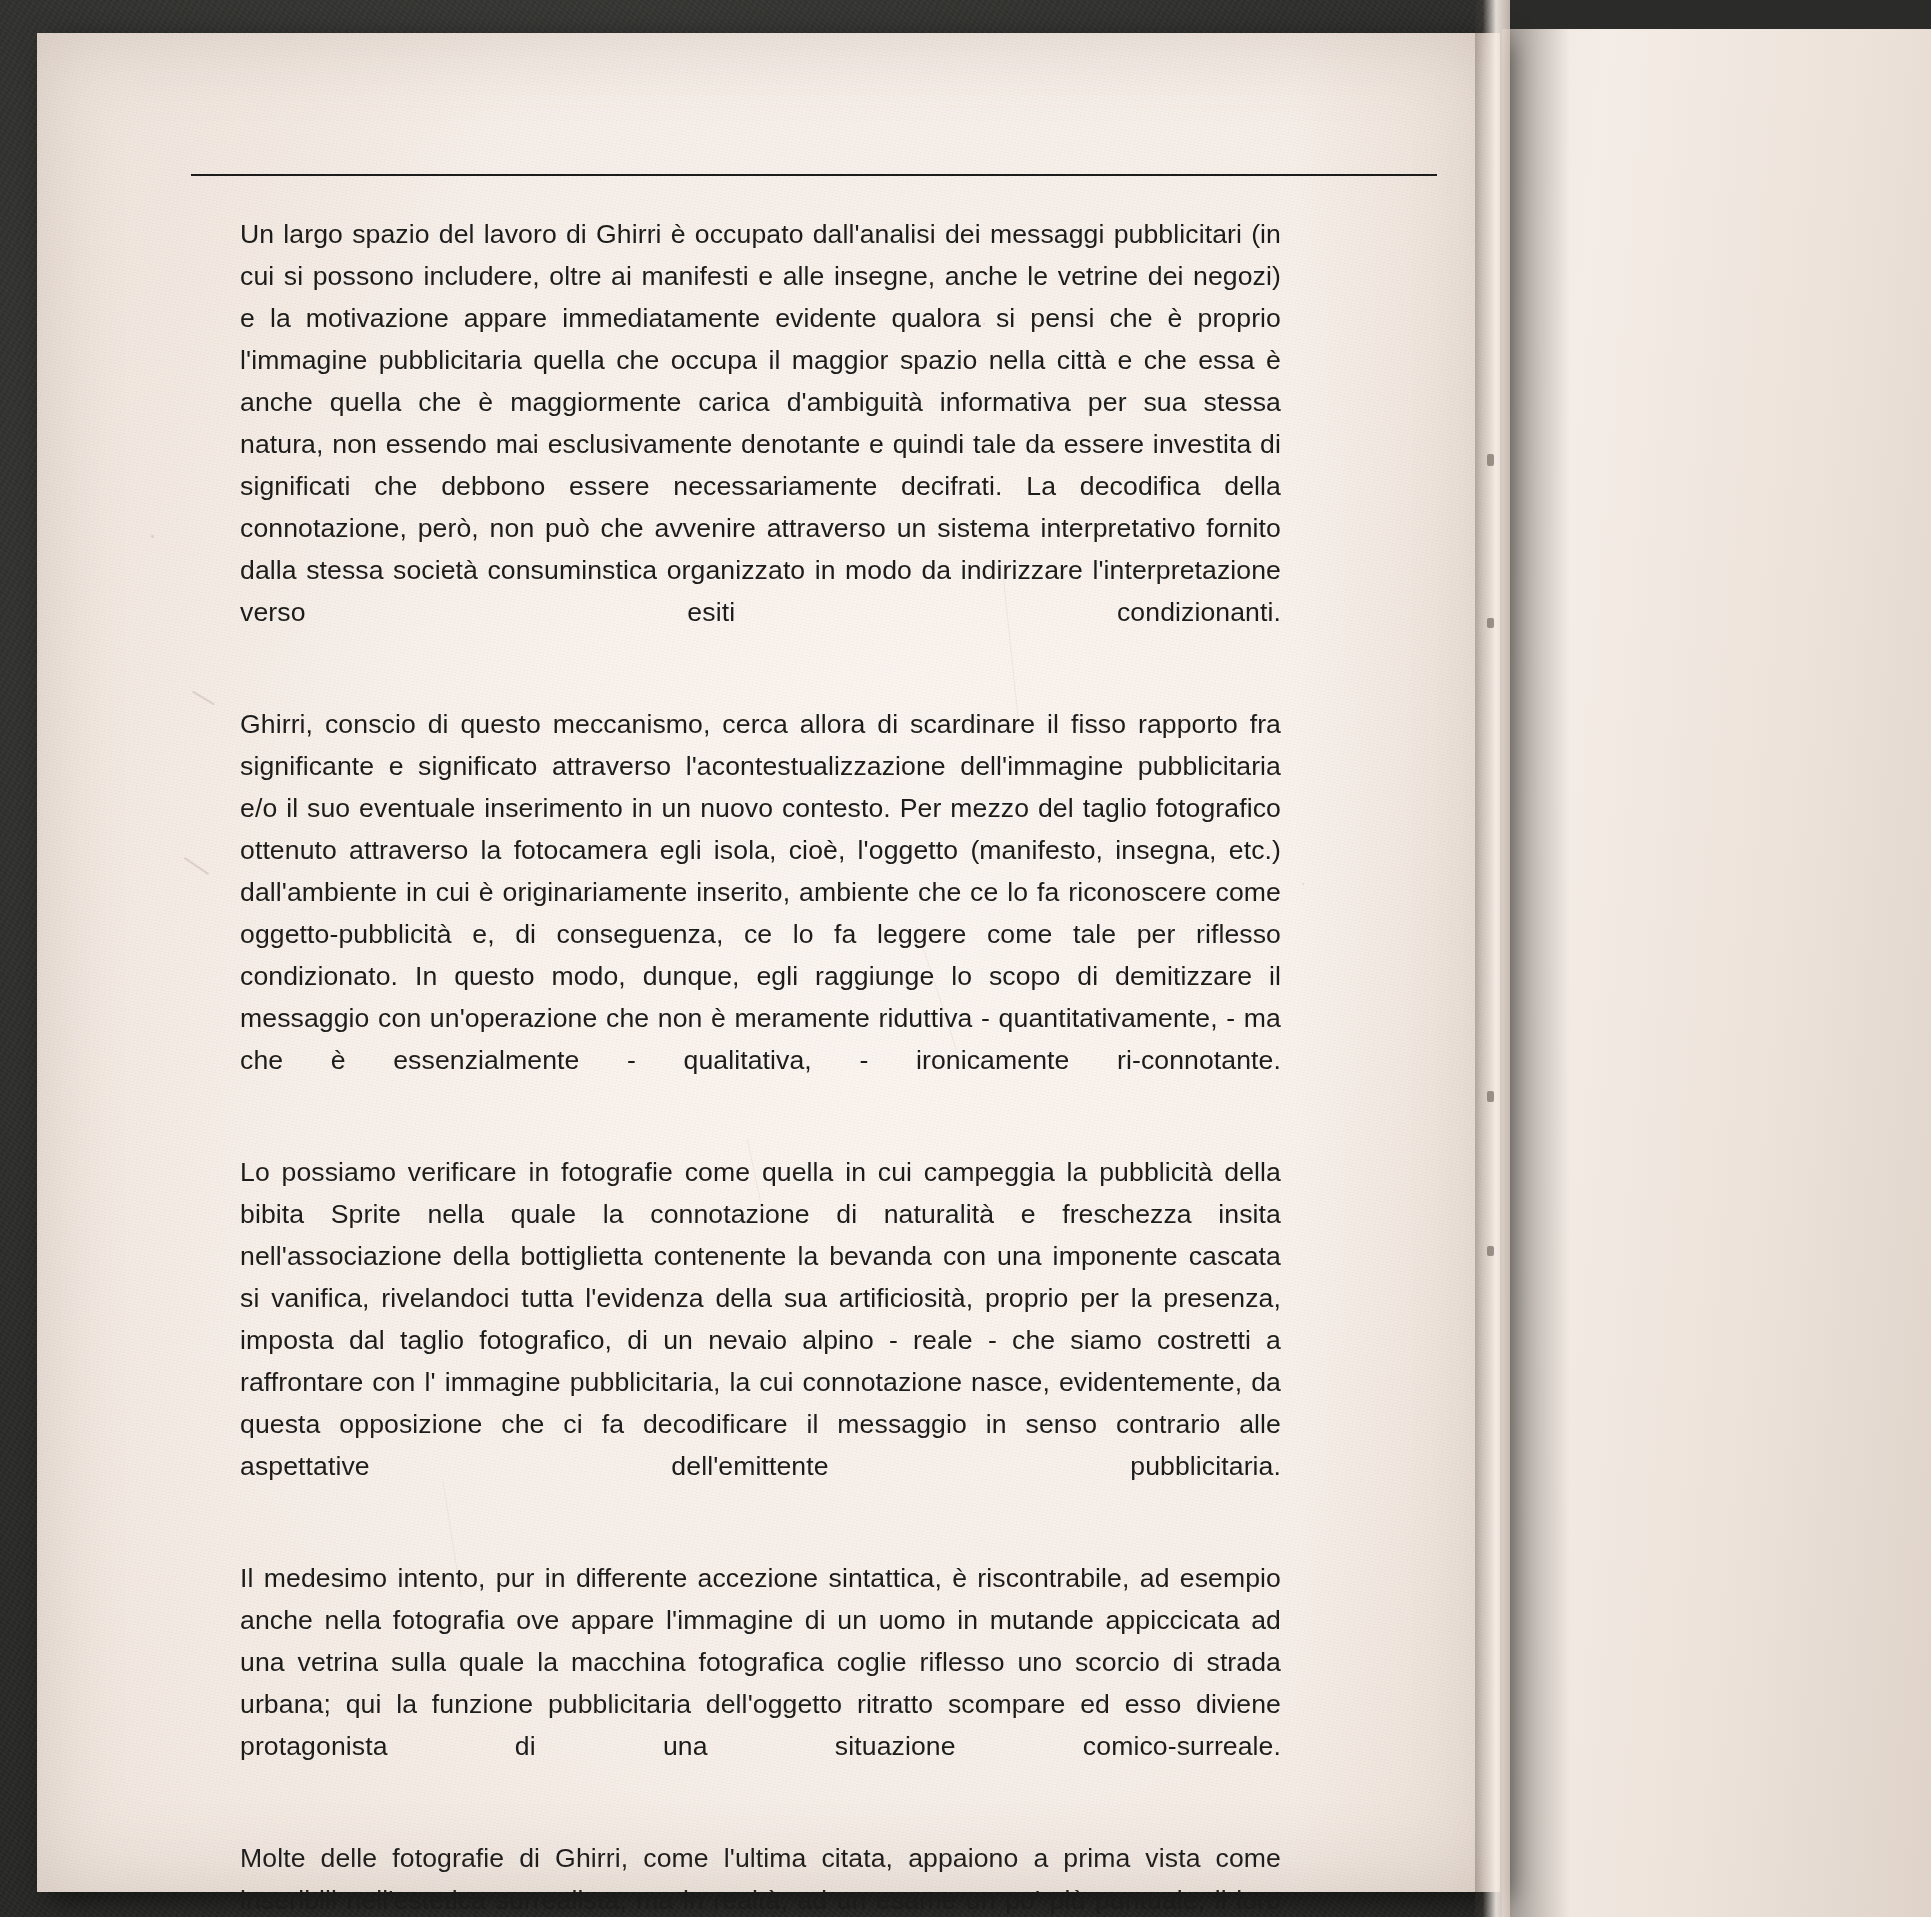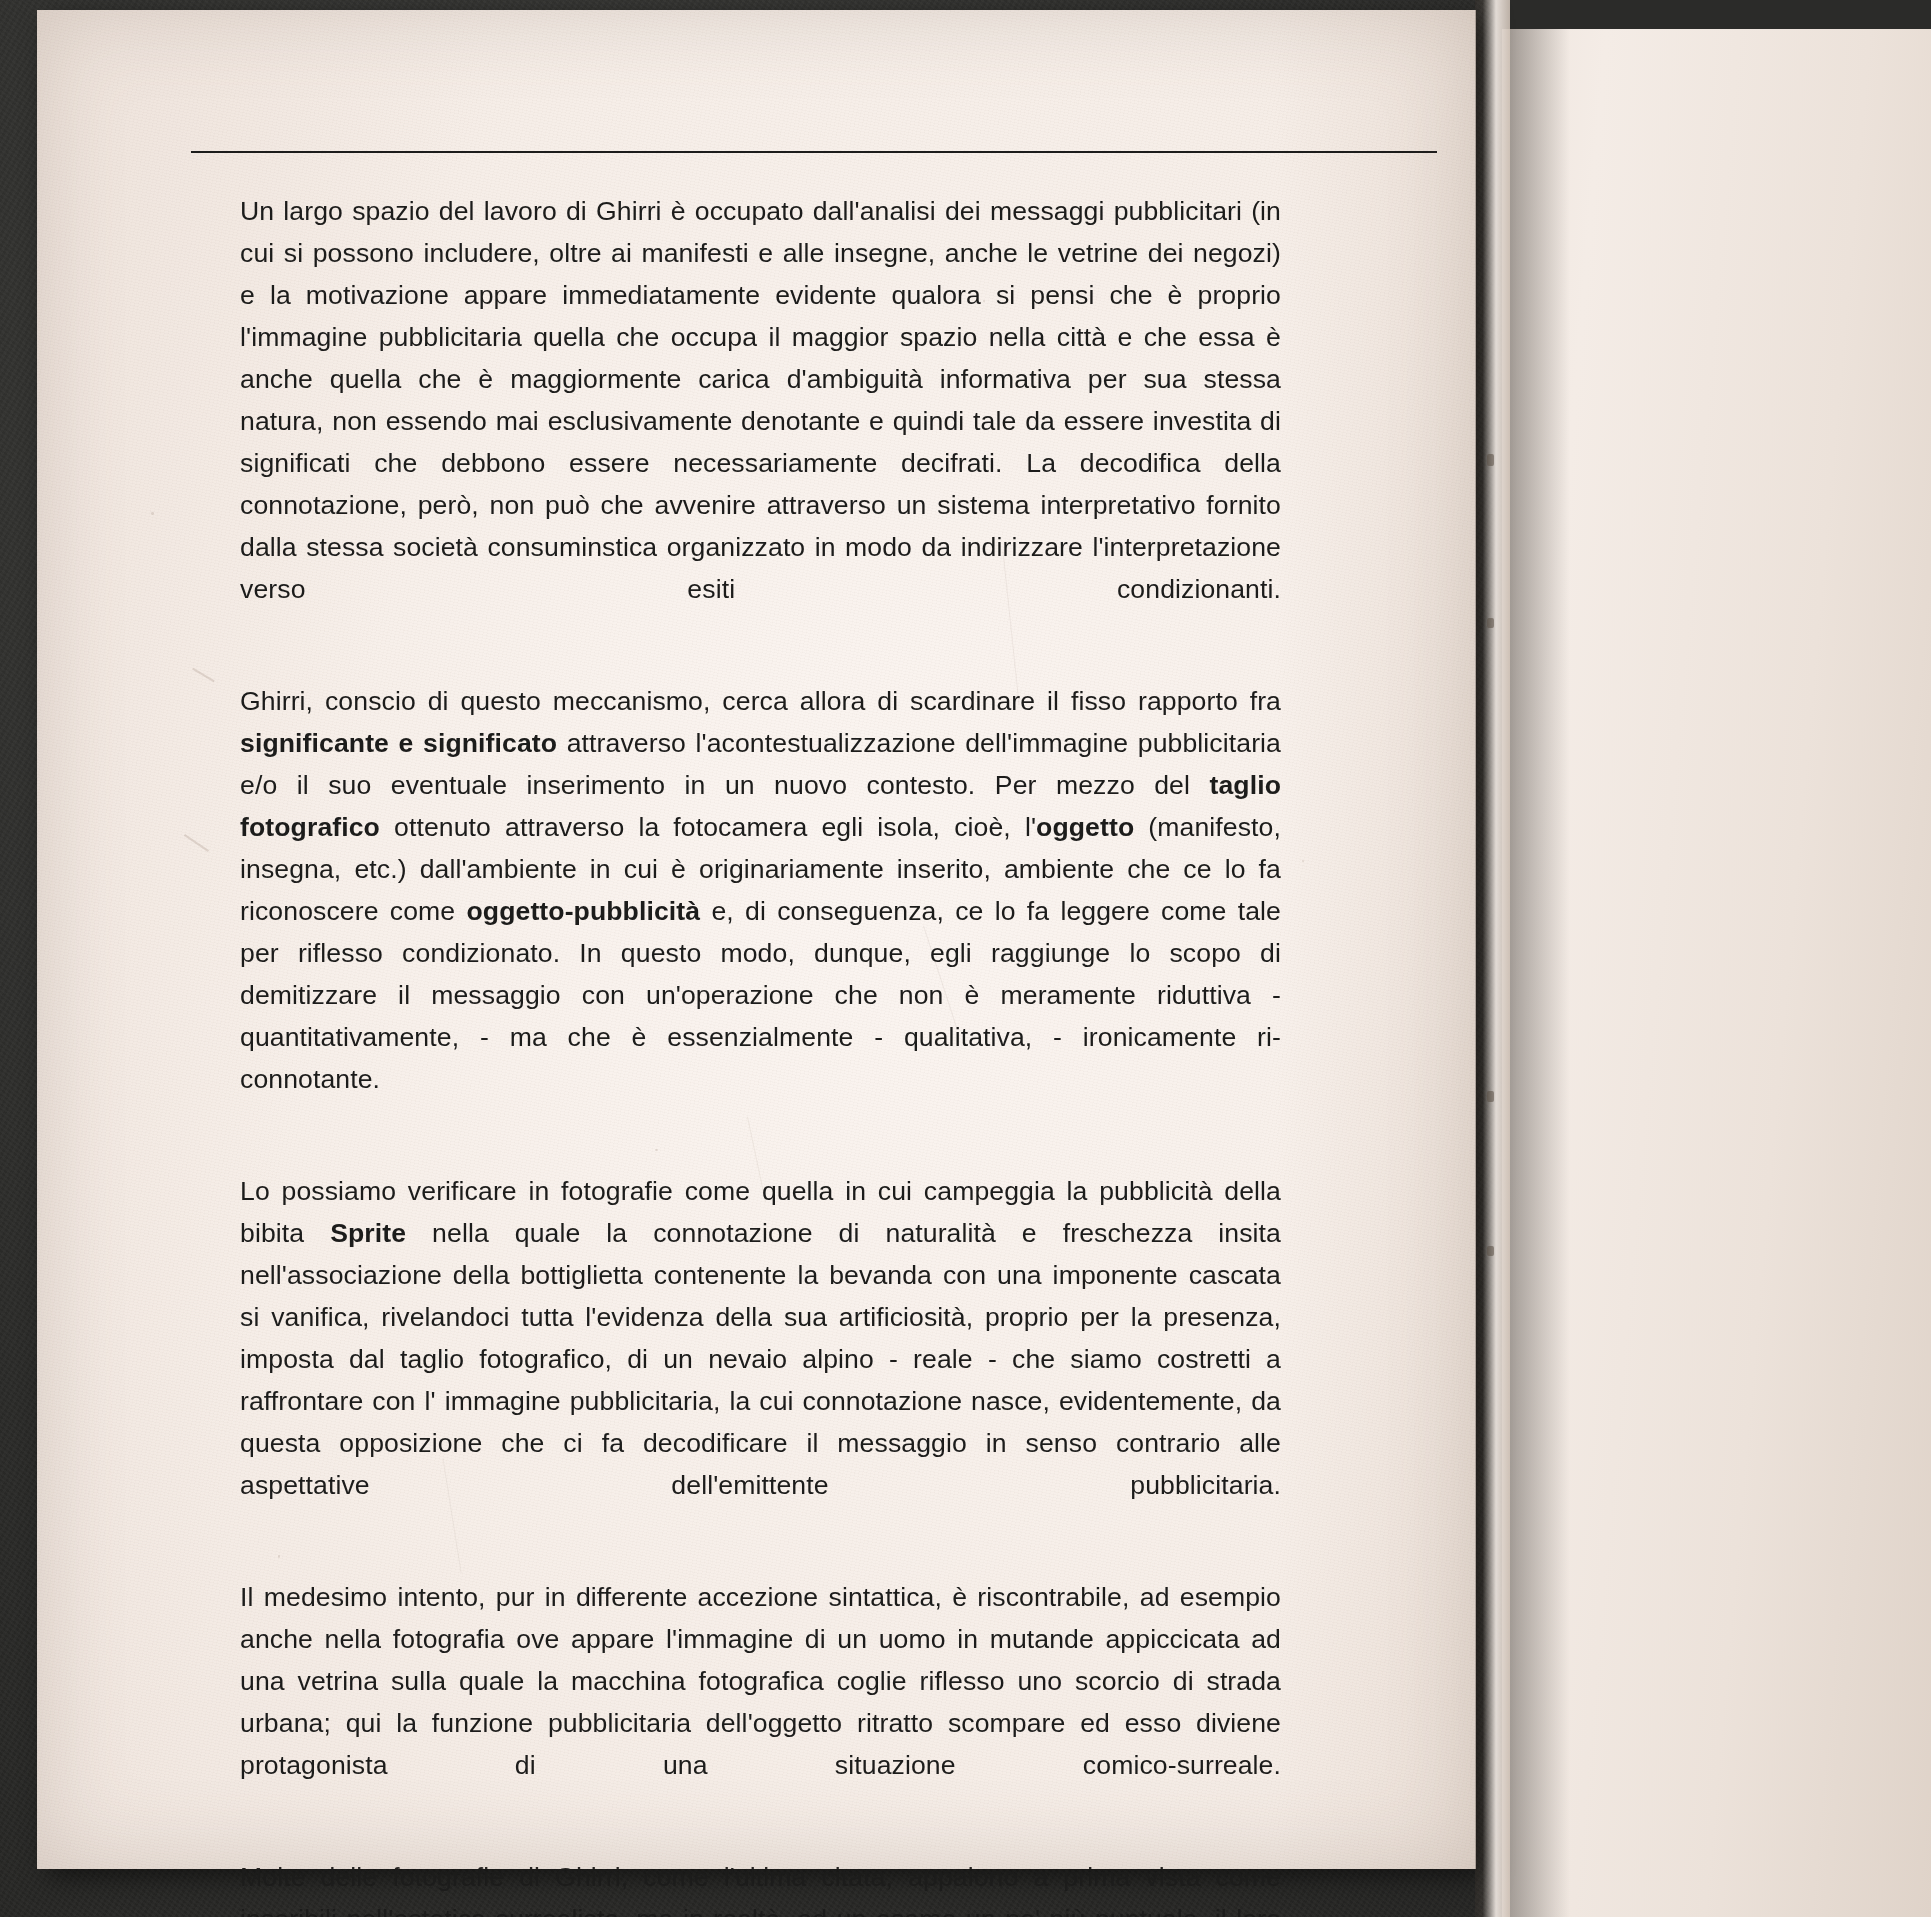--- a/index.html
+++ b/index.html
@@ -22,24 +22,25 @@
     position:absolute;inset:0;
     background-image:
       repeating-linear-gradient(37deg, rgba(255,255,255,.020) 0 1.9px, rgba(0,0,0,.020) 1.9px 3.9px),
       repeating-linear-gradient(119deg, rgba(255,255,255,.014) 0 2.9px, rgba(0,0,0,.016) 2.9px 5.8px);
     opacity:.85;
   }
 
   
   #paper{
     position:absolute;
-    left:37px; top:10px;
+    left:37px; top:33px;
     width:1439px; height:1859px;
     background:#f7efe9;
     box-shadow: 9.7px 7.7px 25px rgba(0,0,0,.55);
+    padding-left: 24px;
   }
   #paper-tone{
     position:absolute;inset:0;
     background:
       linear-gradient(100deg, rgba(236,224,216,.55) 0%, rgba(249,243,238,0) 26%),
       linear-gradient(270deg, rgba(231,219,210,.75) 0%, rgba(248,241,236,0) 14%),
       radial-gradient(ellipse at 58% 46%, #fbf5f1 0%, #f6eee8 60%, #f0e6df 100%);
   }
   #paper-grain{
     position:absolute;inset:0;
@@ -96,21 +97,21 @@
     font-size:26.6px;
     line-height:42px;
     text-align:justify;
     text-justify:inter-word;
     letter-spacing:0.1px;
     margin:0 0 28px 0;
     font-stretch:condensed;
     word-spacing:0.5px;
   }
   .para:last-child{margin-bottom:0;}
-  .para b{font-weight:700;}
+  .para b{font-weight:400;}
   
   .para::after{content:"";display:inline-block;width:100%;}
 
   
   #artefacts{position:absolute;inset:0;pointer-events:none;}
   .arte-line{position:absolute;background:rgba(110,92,78,.22);transform-origin:left center;}
   #vignette{
     position:absolute;inset:0;pointer-events:none;
     box-shadow:inset 0 0 87px rgba(120,100,85,.22);
   }

